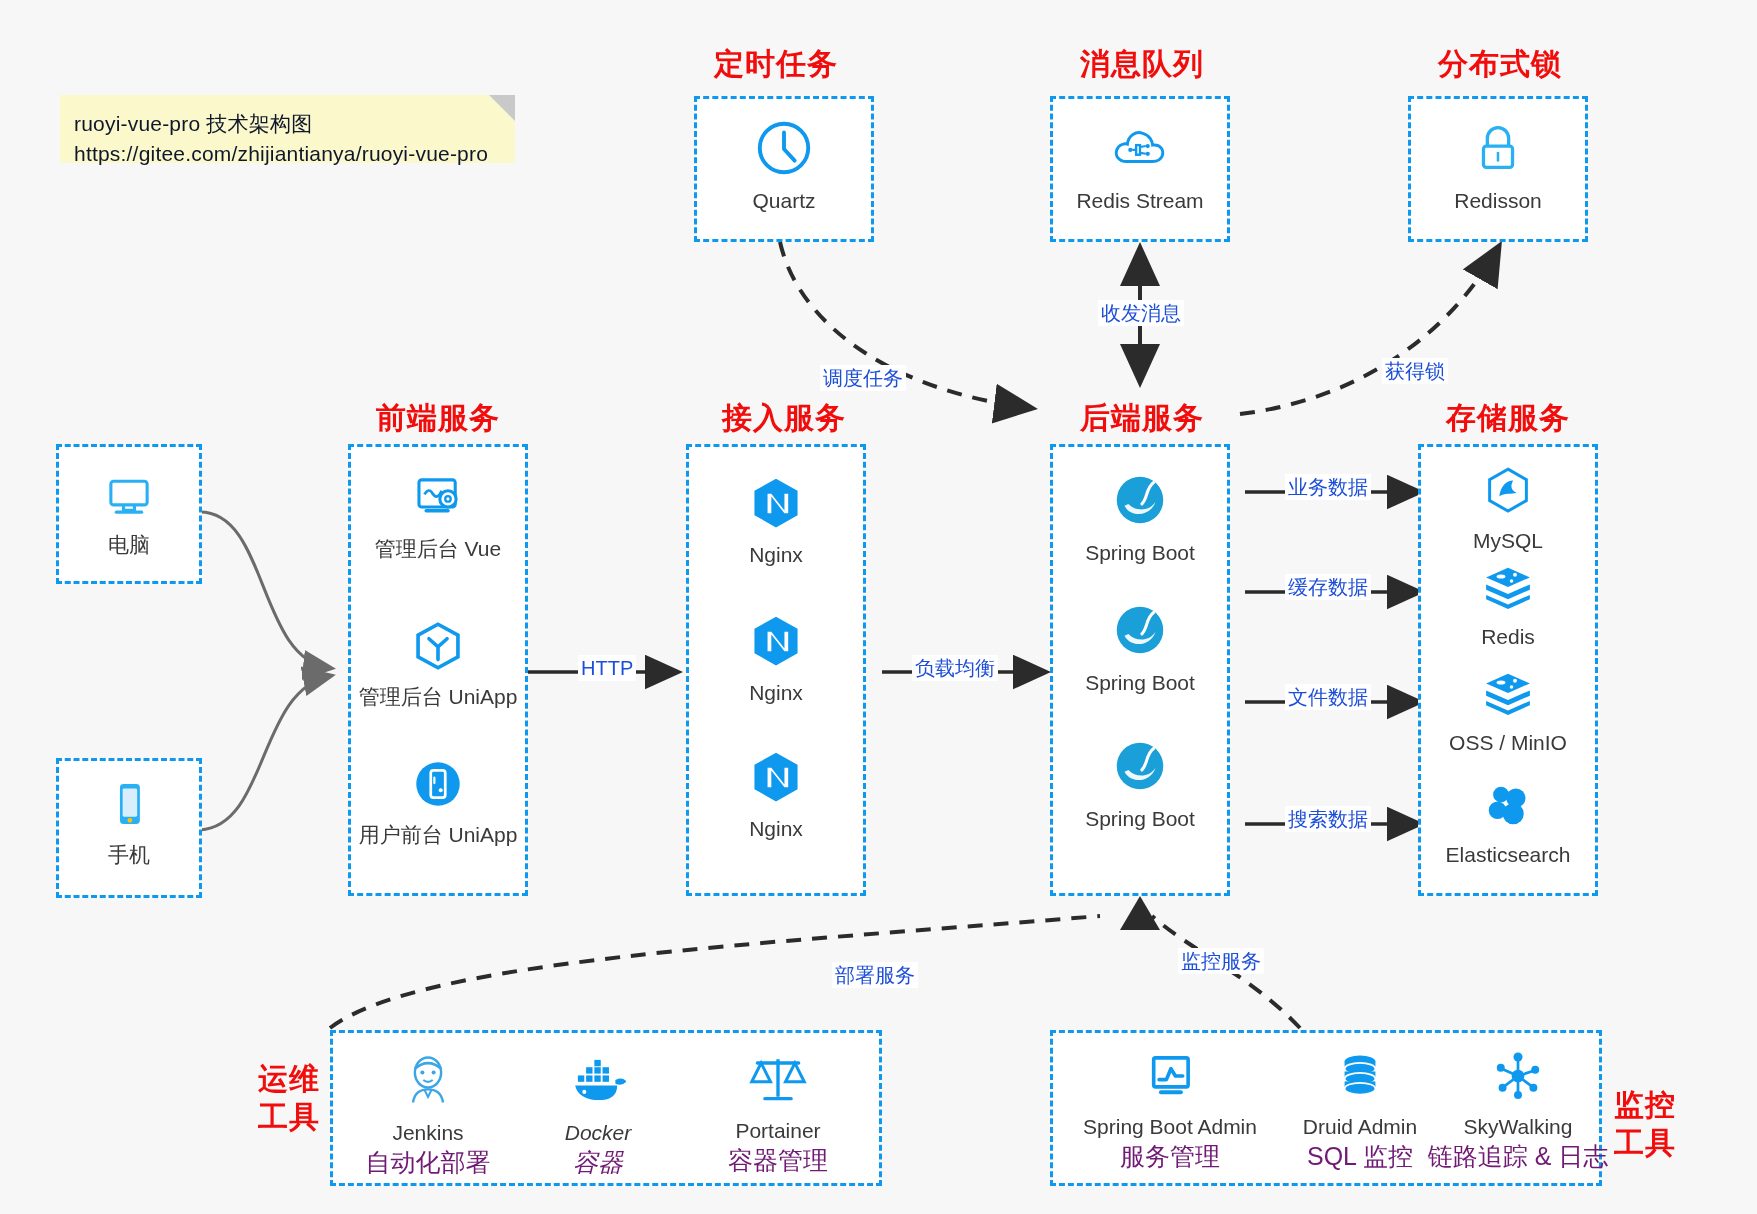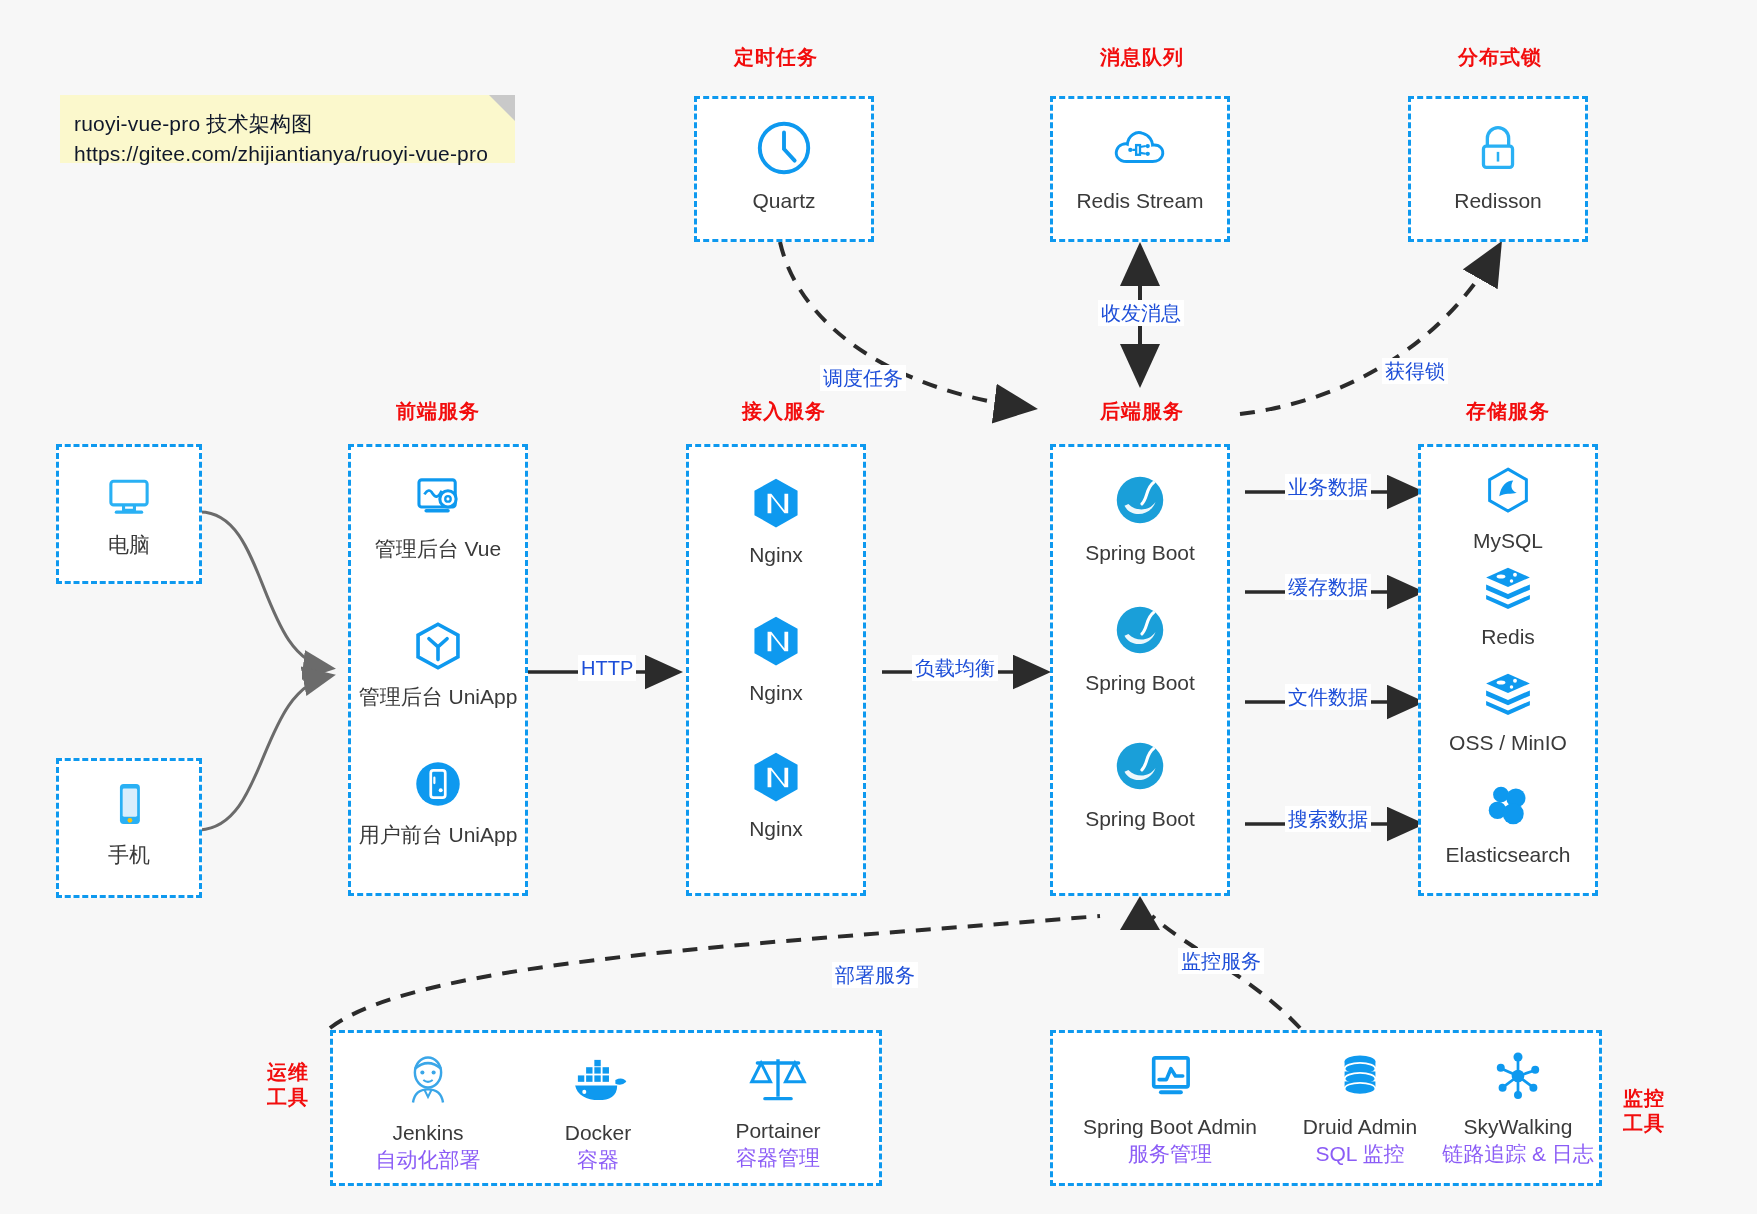--- a/index.html
+++ b/index.html
@@ -21,21 +21,21 @@
   }
   .note .fold{
     position:absolute;right:0;top:0;width:0;height:0;
     border-left:26px solid transparent;border-top:26px solid #c9c9c9;
   }
   .note .lines{padding:14px 0 0 14px;}
   .note .ln{font-size:21px;color:#0f172a;line-height:1.45;letter-spacing:.2px;}
 
   
   .ghead{
-    position:absolute;color:#f20d0d;font-weight:bold;font-size:20px;
+    position:absolute;color:#f20d0d;font-weight:bold;font-size:30px;
     letter-spacing:1px;white-space:nowrap;text-align:center;
   }
   .ghead.side{line-height:1.25;}
 
   
   .dbox{
     position:absolute;
     border:3px dashed #0e99ef;
     background:#ffffff;
     box-sizing:border-box;
@@ -43,21 +43,21 @@
 
   
   .node{
     position:absolute;display:flex;flex-direction:column;
     align-items:center;justify-content:flex-start;
   }
   .node .cap{
     font-size:21px;color:#3a3a3a;margin-top:8px;white-space:nowrap;
     text-align:center;line-height:1.3;
   }
-  .node .cap2{font-size:21px;color:#8b5cf6;line-height:1.3;white-space:nowrap;}
+  .node .cap2{font-size:25px;color:#701a75;line-height:1.3;white-space:nowrap;}
   .ico{display:block;}
 
   
   .elabel{
     position:absolute;background:#ffffff;color:#1d4ed8;font-size:20px;
     padding:1px 3px;white-space:nowrap;line-height:1.2;
   }
 </style>
 </head>
 <body>
@@ -321,21 +321,21 @@
         <circle cx="26" cy="24" r="2.2" fill="#3aa6e8"></circle>
         <circle cx="38" cy="24" r="2.2" fill="#3aa6e8"></circle>
         <path d="M27 32 q5 4 10 0" fill="none" stroke="#3aa6e8" stroke-width="2.2"></path>
         <path d="M16 56 q2 -14 16 -14 q14 0 16 14" fill="none" stroke="#3aa6e8" stroke-width="2.6"></path>
         <path d="M28 42 L32 50 L36 42" fill="none" stroke="#3aa6e8" stroke-width="2.2"></path>
       </svg>
       <div class="cap">Jenkins</div>
       <div class="cap2">自动化部署</div>
     </div>
 
-    <div class="node" style="left:190px;top:16px;width:150px;">
+    <div class="node" style="left:190px;top:16px;width:150px;font-style:italic;">
       <svg class="ico" width="64" height="62" viewBox="0 0 70 64">
         <rect x="22" y="18" width="7" height="7" fill="#0e99ef"></rect>
         <rect x="31" y="18" width="7" height="7" fill="#0e99ef"></rect>
         <rect x="40" y="18" width="7" height="7" fill="#0e99ef"></rect>
         <rect x="31" y="10" width="7" height="7" fill="#0e99ef"></rect>
         <rect x="13" y="27" width="7" height="7" fill="#0e99ef"></rect>
         <rect x="22" y="27" width="7" height="7" fill="#0e99ef"></rect>
         <rect x="31" y="27" width="7" height="7" fill="#0e99ef"></rect>
         <rect x="40" y="27" width="7" height="7" fill="#0e99ef"></rect>
         <path d="M10 38 L56 38 C56 50 47 54 36 54 C22 54 12 48 10 38 Z" fill="#0e99ef"></path>

